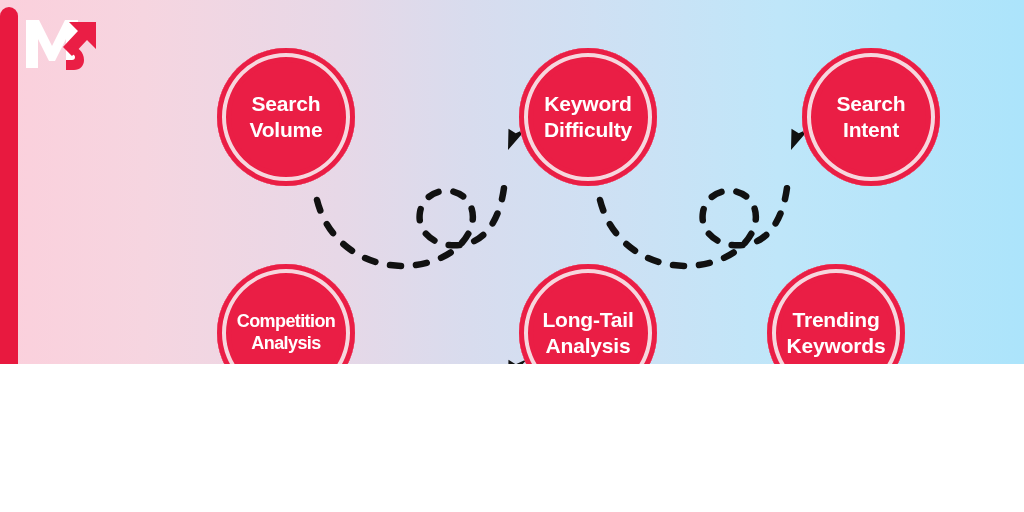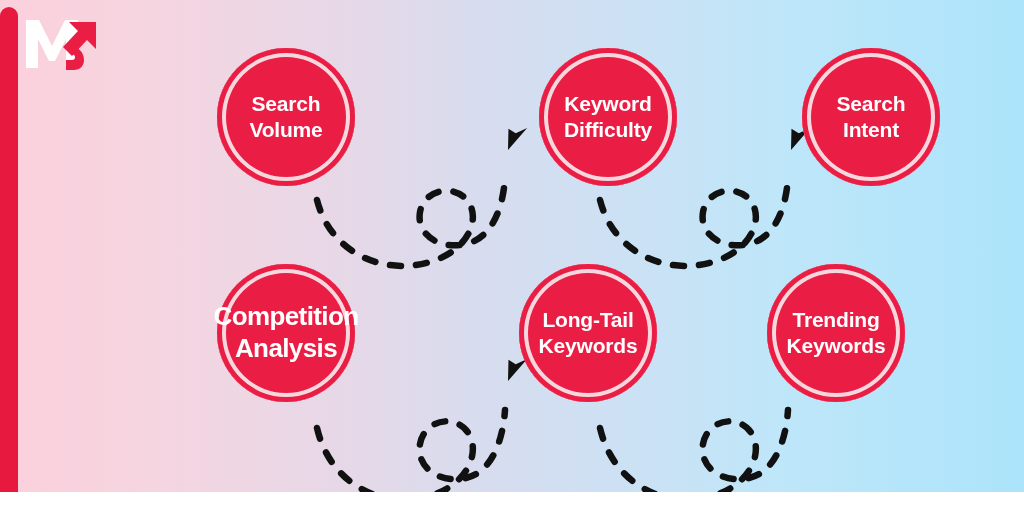--- a/index.html
+++ b/index.html
@@ -8,21 +8,21 @@
     padding: 0;
     width: 1024px;
     height: 512px;
     overflow: hidden;
     font-family: "Liberation Sans", sans-serif;
   }
 
   #canvas {
     position: relative;
     width: 1024px;
-    height: 492px;
+    height: 364px;
     background: linear-gradient(90deg,
         #fbd0dc 0%,
         #f6d5e0 14%,
         #e7d8e7 33%,
         #d8dcee 46%,
         #cfe0f3 58%,
         #bfe6f9 76%,
         #ace4fb 100%);
     overflow: hidden;
   }
@@ -81,27 +81,27 @@
     color: #ffffff;
     font-weight: bold;
     font-size: 21px;
     line-height: 1.22;
     letter-spacing: -0.2px;
     white-space: pre-line;
     padding: 0 2px;
   }
 
   .node.wide .node-label {
-    font-size: 26px;
+    font-size: 18px;
     letter-spacing: -0.6px;
   }
 
   
   #node-search-volume        { left: 217px; top: 48px; }
-  #node-keyword-difficulty   { left: 539px; top: 48px; }
+  #node-keyword-difficulty   { left: 519px; top: 48px; }
   #node-search-intent        { left: 802px; top: 48px; }
   #node-competition-analysis { left: 217px; top: 264px; }
   #node-long-tail-keywords   { left: 519px; top: 264px; }
   #node-trending-keywords    { left: 767px; top: 264px; }
 </style>
 </head>
 <body>
 
 <div id="canvas">
 
@@ -169,21 +169,21 @@
 Intent</span>
   </div>
 
   <div class="node wide" id="node-competition-analysis">
     <span class="node-label">Competition
 Analysis</span>
   </div>
 
   <div class="node" id="node-long-tail-keywords">
     <span class="node-label">Long-Tail
-Keywords</span>
+Analysis</span>
   </div>
 
   <div class="node" id="node-trending-keywords">
     <span class="node-label">Trending
 Keywords</span>
   </div>
 
 </div>
 
 </body></html>

